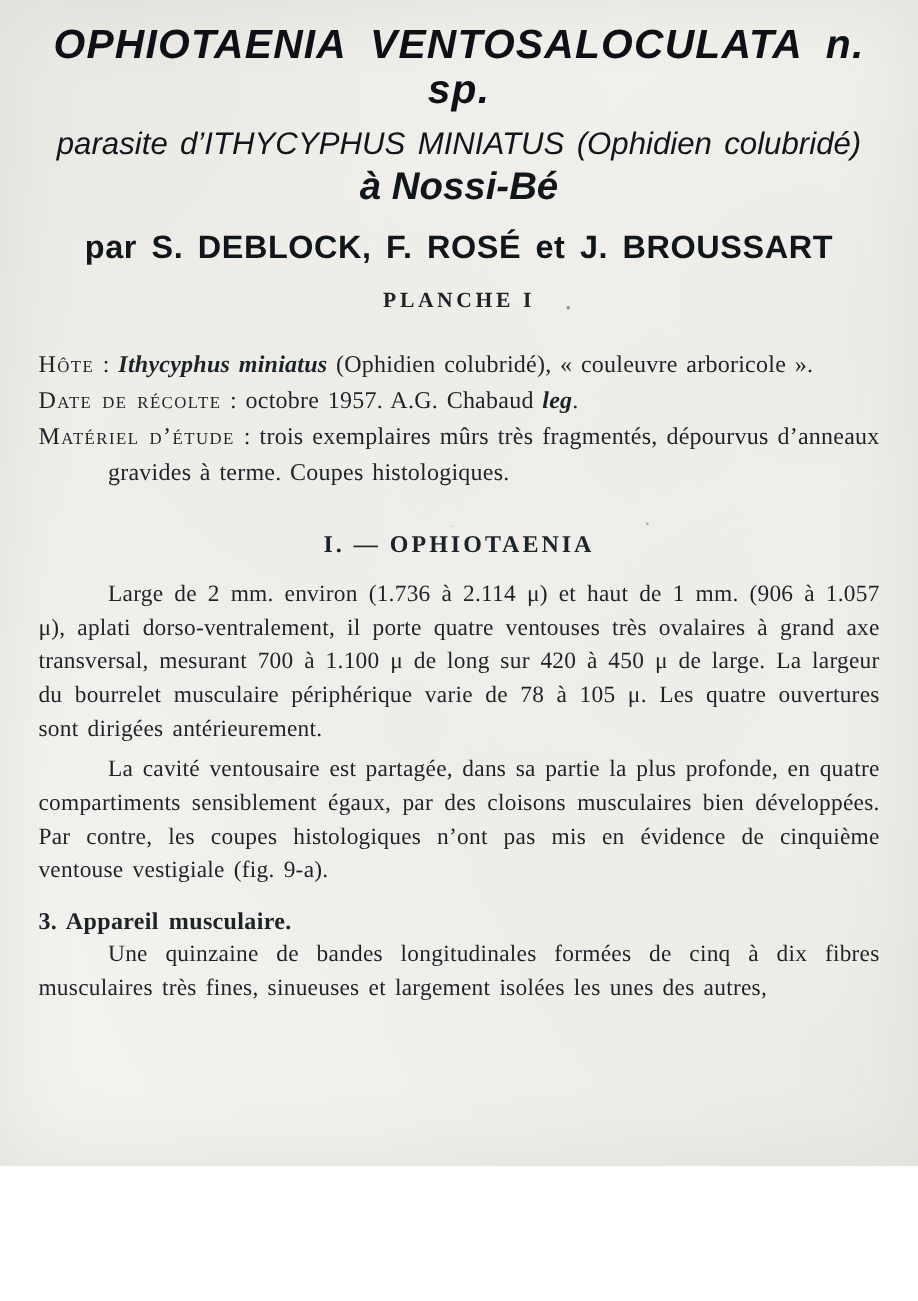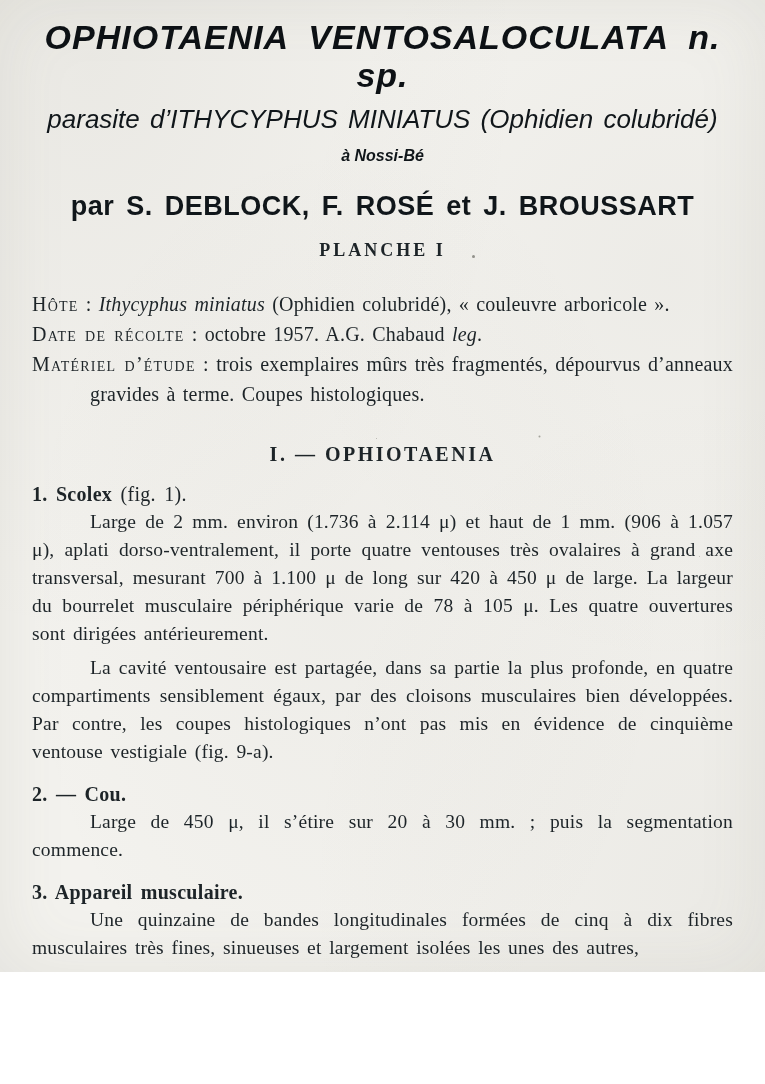--- a/index.html
+++ b/index.html
@@ -33,21 +33,21 @@
     font-family: "Liberation Sans", sans-serif;
     font-weight: normal; font-style: italic;
     font-size: 26px; line-height: 30px;
     word-spacing: 3px;
     text-align: center; color: #10161a;
   }
   .t3 {
     margin: 0 0 24px;
     font-family: "Liberation Sans", sans-serif;
     font-weight: bold; font-style: italic;
-    font-size: 16px; line-height: 27px;
+    font-size: 32px; line-height: 27px;
     text-align: center; color: #10161a;
   }
   .authors {
     margin: 0 0 20px;
     font-family: "Liberation Sans", sans-serif;
     font-weight: bold;
     font-size: 27px; line-height: 26px;
     letter-spacing: 0.5px; word-spacing: 4px;
     text-align: center; color: #10161a;
   }
@@ -58,21 +58,21 @@
     letter-spacing: 3px;
     text-align: center;
   }
   .meta p {
     margin: 0;
     font-size: 20px; line-height: 30px;
     padding-left: 58px; text-indent: -58px;
     text-align: justify; word-spacing: 2px; letter-spacing: 0.2px;
   }
   .sc { font-variant: small-caps; letter-spacing: 1.2px; }
-  .it { font-style: italic; }
+  .it { font-style: italic; font-weight: bold; }
   .desc-heading {
     margin: 34px 0 16px;
     font-weight: bold;
     font-size: 20px; line-height: 23px;
     letter-spacing: 2.5px;
     text-align: center;
   }
   .body-p {
     margin: 0 0 6px;
     font-size: 19.5px; line-height: 28px;
@@ -116,28 +116,23 @@
     <p><span class="sc">Hôte</span><span> : </span><span class="it">Ithycyphus miniatus</span><span> (Ophidien colubridé), « couleuvre arboricole ».</span></p>
     <p><span class="sc">Date de récolte</span><span> : octobre 1957. A.G. Chabaud </span><span class="it">leg</span><span>.</span></p>
     <p><span class="sc">Matériel d’étude</span><span> : trois exemplaires mûrs très fragmentés, dépourvus d’anneaux gravides à terme. Coupes histologiques.</span></p>
   </section>
 
   <section>
     <h2 class="desc-heading">I. — OPHIOTAENIA</h2>
   </section>
 
   <section>
-    <h3 class="sec-head mt8"><span>1.</span> <span>Scolex</span><span class="reg"> (fig. 1).</span></h3>
     <p class="body-p">Large de 2 mm. environ (1.736 à 2.114 μ) et haut de 1 mm. (906 à 1.057 μ), aplati dorso-ventralement, il porte quatre ventouses très ovalaires à grand axe transversal, mesurant 700 à 1.100 μ de long sur 420 à 450 μ de large. La largeur du bourrelet musculaire périphérique varie de 78 à 105 μ. Les quatre ouvertures sont dirigées antérieurement.</p>
     <p class="body-p">La cavité ventousaire est partagée, dans sa partie la plus profonde, en quatre compartiments sensiblement égaux, par des cloisons musculaires bien développées. Par contre, les coupes histologiques n’ont pas mis en évidence de cinquième ventouse vestigiale (fig. 9-a).</p>
   </section>
 
-  <section>
-    <h3 class="sec-head mt16"><span>2. —</span> <span>Cou.</span></h3>
-    <p class="body-p">Large de 450 μ, il s’étire sur 20 à 30 mm. ; puis la segmentation commence.</p>
-  </section>
 
   <section>
     <h3 class="sec-head mt16"><span>3.</span> <span>Appareil musculaire.</span></h3>
     <p class="body-p">Une quinzaine de bandes longitudinales formées de cinq à dix fibres musculaires très fines, sinueuses et largement isolées les unes des autres,</p>
   </section>
 
 </div>
 
 </body></html>

